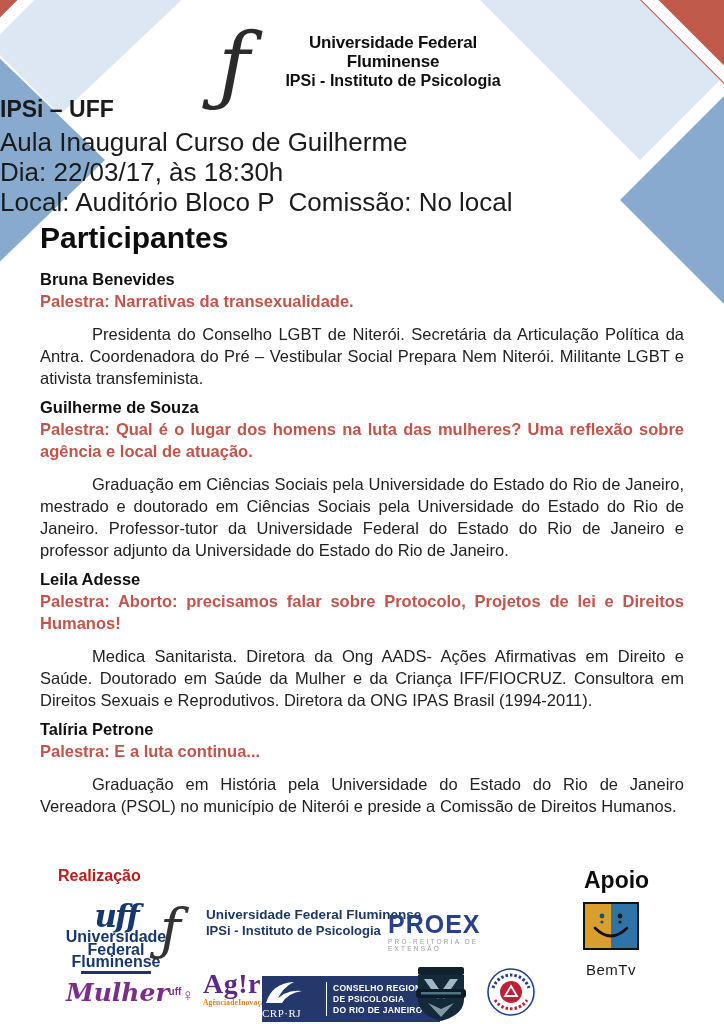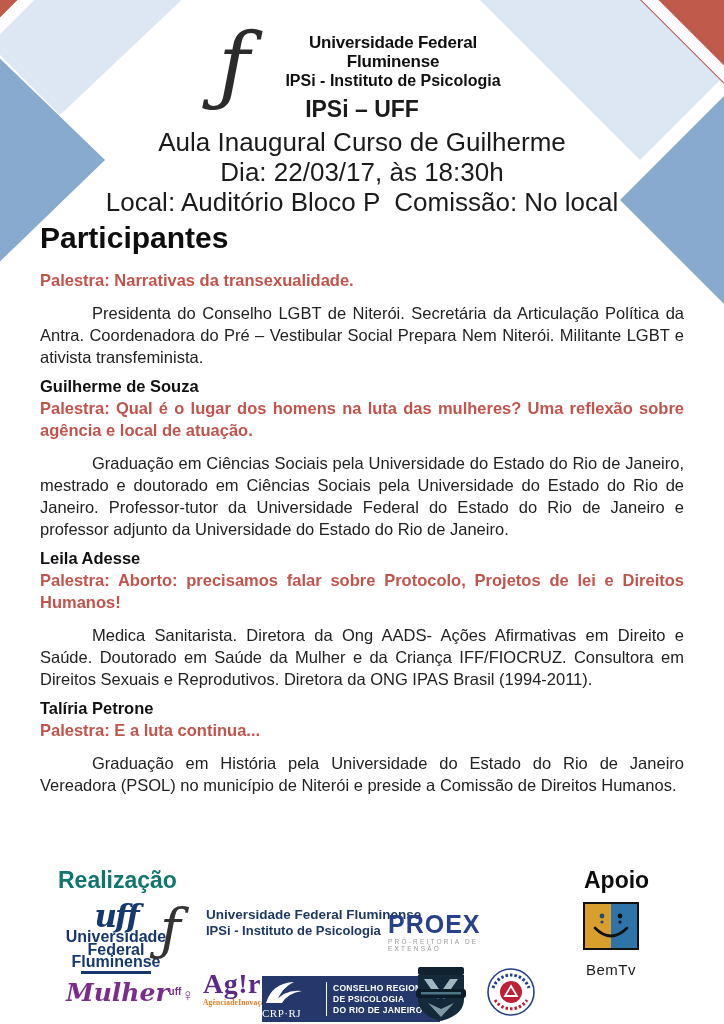--- a/index.html
+++ b/index.html
@@ -10,38 +10,38 @@
   
   .brand-glyph{position:absolute;left:218px;top:14px;width:52px;height:110px;
       font-family:"DejaVu Serif","DejaVu Sans",serif;font-style:italic;
       font-size:86px;line-height:100px;color:#2b2b2b;}
   .brand-text{position:absolute;left:262px;top:33px;width:262px;text-align:center;
       font-weight:bold;color:#101010;}
   .brand-l1{font-size:17px;line-height:19px;letter-spacing:-0.2px;}
   .brand-l2{font-size:16px;line-height:19px;}
 
   
-  .title-block{position:absolute;left:0;top:95px;width:724px;text-align:center;color:#1b1b1b;}
+  .title-block{position:absolute;left:0;top:95px;width:724px;color:#1b1b1b;}
   .t1{font-size:23px;font-weight:bold;line-height:28px;margin-bottom:4px;}
   .t2,.t3,.t4{font-size:26px;font-weight:normal;line-height:30px;}
   .t4{white-space:pre-wrap;}
 
   
   .content{position:absolute;left:40px;top:221px;width:644px;}
   .participants-heading{font-size:30px;font-weight:bold;color:#0d0d0d;margin:0 0 14px 0;}
   .participant{margin-bottom:8px;}
   .p-name{font-size:16.5px;font-weight:bold;line-height:21px;color:#111;}
   .p-talk{font-size:16.5px;font-weight:bold;line-height:22px;color:#c2544c;
           text-align:justify;margin:0 0 11px 0;}
   .p-bio{font-size:16.5px;line-height:22px;color:#222;text-align:justify;
          text-indent:52px;margin:0 0 8px 0;}
 
   
   .footer{position:absolute;left:0;top:865px;width:724px;height:159px;}
-  .realizacao{position:absolute;left:58px;top:2px;font-size:23px;font-weight:bold;color:#0f766e;}
+  .realizacao{position:absolute;left:58px;top:2px;font-size:16px;font-weight:bold;color:#b91c1c;}
   .apoio{position:absolute;left:584px;top:2px;font-size:23px;font-weight:bold;color:#0d0d0d;}
 
   .uff-logo{position:absolute;left:64px;top:36px;width:104px;text-align:center;color:#16386e;}
   .uff-acronym{font-family:"DejaVu Serif",serif;font-style:italic;font-weight:bold;
       font-size:31px;line-height:30px;letter-spacing:-2px;}
   .uff-cap{font-size:16px;font-weight:bold;line-height:12.5px;}
   .uff-underline{width:70px;height:3px;background:#16386e;margin:2px auto 0;}
 
   .ipsi-footer{position:absolute;left:160px;top:34px;display:flex;}
   .ipsi-footer-glyph{font-family:"DejaVu Serif","DejaVu Sans",serif;font-style:italic;
@@ -103,20 +103,21 @@
     <div class="t1">IPSi – UFF</div>
     <div class="t2">Aula Inaugural Curso de Guilherme</div>
     <div class="t3">Dia: 22/03/17, às 18:30h</div>
     <div class="t4">Local: Auditório Bloco P  Comissão: No local</div>
   </div>
 
   <div class="content">
     <h1 class="participants-heading">Participantes</h1>
 
     <div class="participant">
+      <div class="p-name">Bruna Benevides</div>
       <div class="p-talk">Palestra: Narrativas da transexualidade.</div>
       <p class="p-bio">Presidenta do Conselho LGBT de Niterói. Secretária da Articulação Política da Antra. Coordenadora do Pré – Vestibular Social Prepara Nem Niterói. Militante LGBT e ativista transfeminista.</p>
     </div>
 
     <div class="participant">
       <div class="p-name">Guilherme de Souza</div>
       <div class="p-talk">Palestra: Qual é o lugar dos homens na luta das mulheres? Uma reflexão sobre agência e local de atuação.</div>
       <p class="p-bio">Graduação em Ciências Sociais pela Universidade do Estado do Rio de Janeiro, mestrado e doutorado em Ciências Sociais pela Universidade do Estado do Rio de Janeiro. Professor-tutor da Universidade Federal do Estado do Rio de Janeiro e professor adjunto da Universidade do Estado do Rio de Janeiro.</p>
     </div>
 

